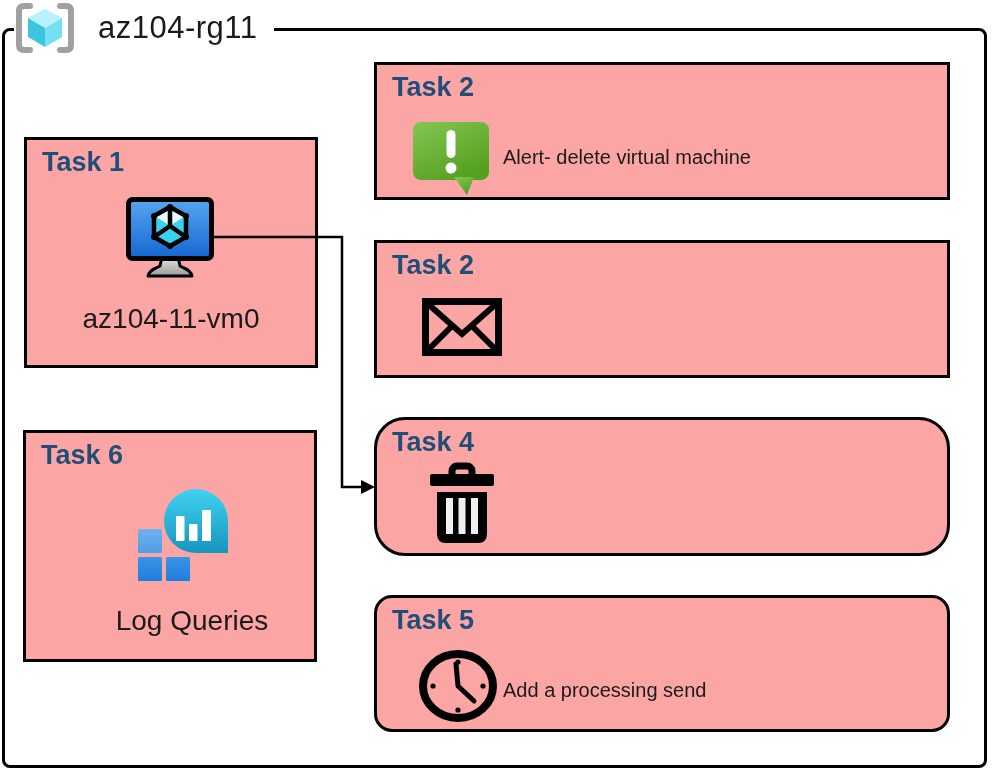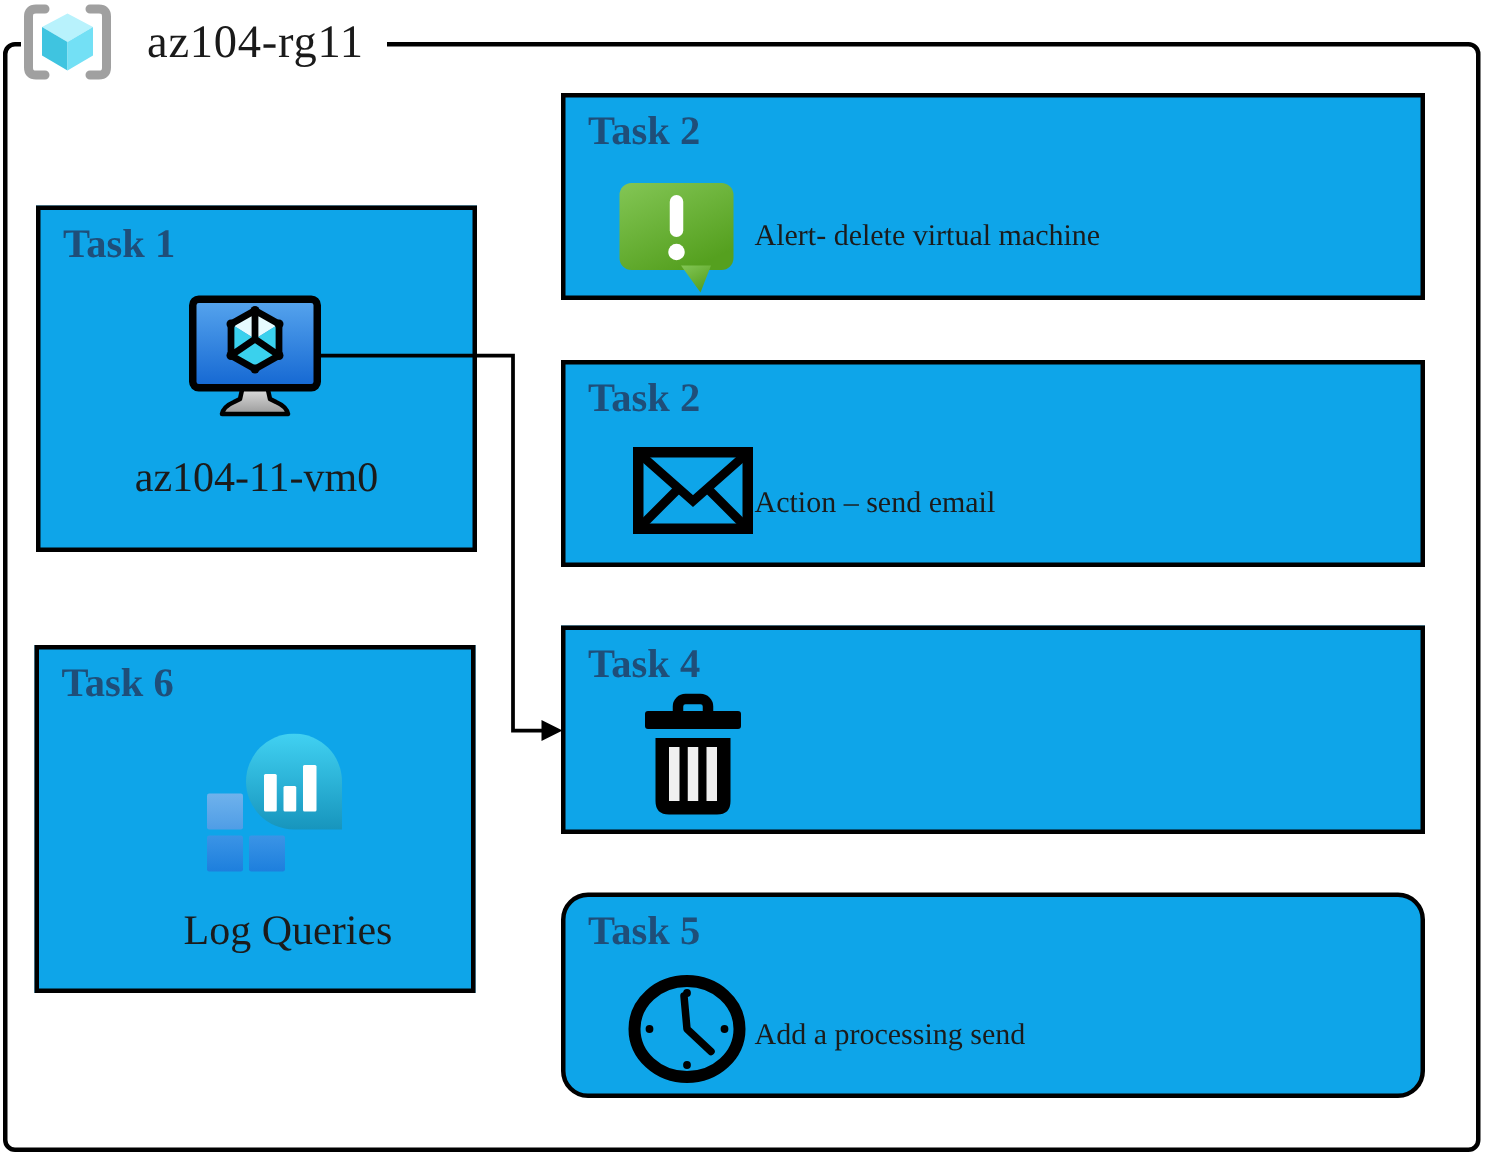--- a/index.html
+++ b/index.html
@@ -1,35 +1,35 @@
 <!DOCTYPE html>
 <html><head>
 <meta charset="utf-8">
 <style>
   * { margin:0; padding:0; box-sizing:border-box; }
   html,body { background:#fff; }
   .canvas {
     position:relative; width:992px; height:774px; background:#ffffff;
-    font-family:Liberation Serif, serif; overflow:hidden;
+    font-family:Liberation Sans, sans-serif; overflow:hidden;
   }
   .rg-frame {
     position:absolute; left:2px; top:28px; width:985px; height:740px;
     border:3px solid #000; border-radius:8px; background:#fff;
   }
   .rg-header {
     position:absolute; left:14px; top:0; height:56px; z-index:3;
     background:#fff; display:flex; align-items:center;
     padding-right:16px;
   }
   .rg-header svg { display:block; }
   .rg-label {
     margin-left:22px; font-size:31px; color:#1a1a1a; letter-spacing:0.5px;
   }
   .task-box {
-    position:absolute; background:#0ea5e9; border:3px solid #000; z-index:1;
+    position:absolute; background:#fca5a5; border:3px solid #000; z-index:1;
   }
   .task-heading {
     position:absolute; left:15px; top:7px;
     font-size:27px; font-weight:700; color:#1f4e79;
   }
   .left-icon-wrap { position:absolute; }
   .center-label {
     position:absolute; left:0; width:100%; text-align:center;
     font-size:28px; color:#1b1b1b;
   }
@@ -148,24 +148,23 @@
 
   <div class="task-box" style="left:374px; top:240px; width:576px; height:138px;">
     <div class="task-heading">Task 2</div>
     <div class="left-icon-wrap" style="left:45px; top:55px;">
       <svg width="80" height="58" viewBox="0 0 80 58">
         <rect x="3.5" y="3.5" width="73" height="51" fill="none" stroke="#000" stroke-width="7"></rect>
         <path d="M6,6 L40,36 L74,6" fill="none" stroke="#000" stroke-width="6" stroke-linejoin="miter"></path>
         <path d="M6,52 L31,27 M74,52 L49,27" fill="none" stroke="#000" stroke-width="6"></path>
       </svg>
     </div>
-    <div class="row-label">Action – send email</div>
   </div>
 
-  <div class="task-box" style="left:374px; top:417px; width:576px; height:139px;">
+  <div class="task-box" style="left:374px; top:417px; width:576px; height:139px;border-radius:31px;">
     <div class="task-heading">Task 4</div>
     <div class="left-icon-wrap" style="left:52px; top:42px;">
       <svg width="66" height="84" viewBox="0 0 66 84">
         <rect x="23" y="4" width="20" height="14" rx="5" fill="none" stroke="#000" stroke-width="7"></rect>
         <rect x="1" y="12" width="64" height="12" rx="2" fill="#000"></rect>
         <path d="M8,30 H58 V72 Q58,81 49,81 H17 Q8,81 8,72 Z" fill="#000"></path>
         <rect x="17" y="36" width="7" height="36" fill="#f0f0f0"></rect>
         <rect x="29.5" y="36" width="7" height="36" fill="#f0f0f0"></rect>
         <rect x="42" y="36" width="7" height="36" fill="#f0f0f0"></rect>
       </svg>

